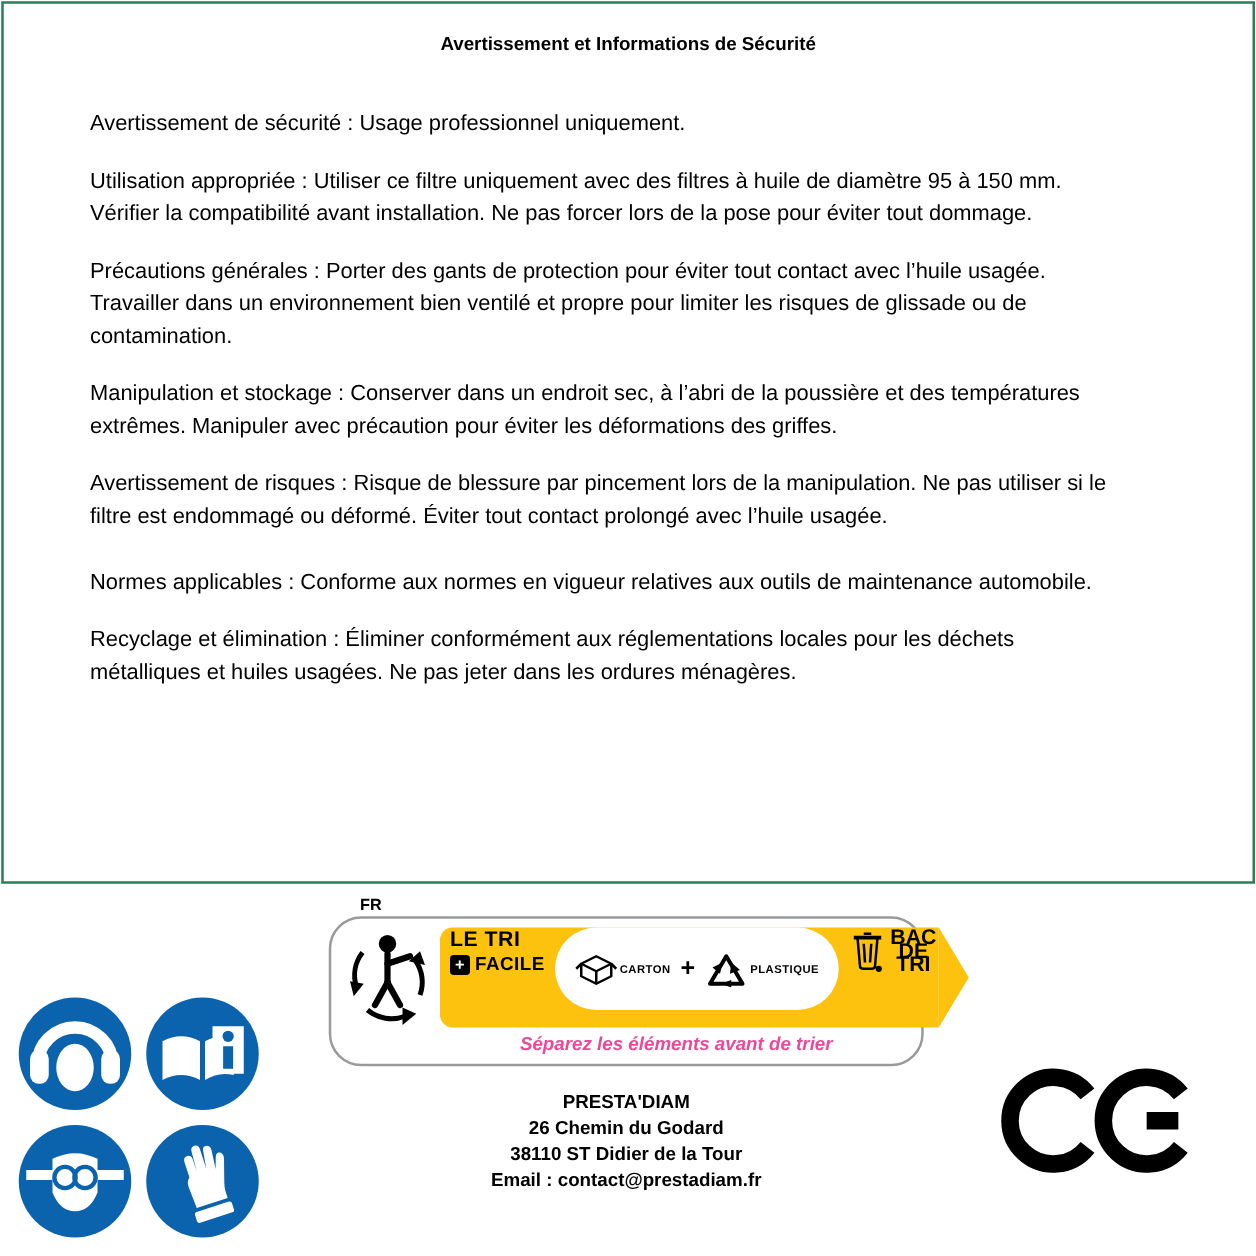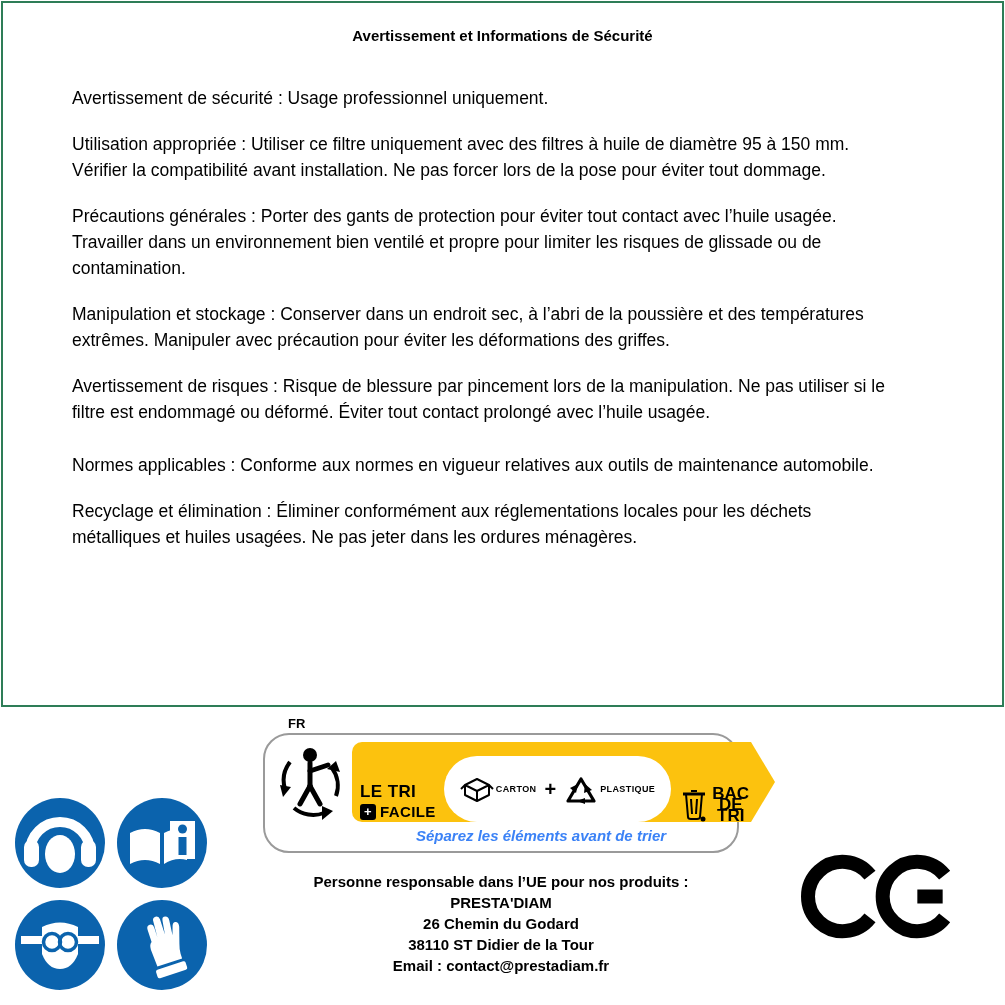--- a/index.html
+++ b/index.html
@@ -18,38 +18,38 @@
 
   
   .infotri { position:absolute; left:263px; top:716px; width:476px; }
   .fr { font-weight:bold; font-size:13px; margin:0 0 2px 6px;padding-left:19px; }
   .itbox { border:2px solid #9a9a9a; border-radius:26px; background:#fff;
            padding:7px 9px 5px 9px; }
   .itrow { display:flex; align-items:center; }
   .triman-svg { flex:0 0 78px; }
   .banner { display:flex; align-items:stretch; height:80px; flex:1; }
   .banner-main { background:#fcc20e; border-radius:10px 0 0 10px; display:flex;
-                 align-items:flex-end; flex:1; padding-left:8px; }
+                 align-items:flex-start; flex:1; padding-left:8px; }
   .letri { font-weight:800; font-size:17px; letter-spacing:.4px; line-height:20px;
            white-space:nowrap; margin-right:8px; }
   .letri .l2 { display:flex; align-items:center; gap:4px; font-size:15px; }
   .plusbox { display:inline-flex; width:16px; height:16px; background:#000; color:#fff;
              font-size:13px; font-weight:bold; align-items:center; justify-content:center;
              border-radius:3px; }
   .pill { background:#fff; border-radius:40px; height:66px; display:flex; align-items:center;
           gap:8px; padding:0 16px; }
   .mat { display:flex; flex-direction:row; align-items:center; gap:2px; }
   .mat span { font-size:9px; font-weight:bold; letter-spacing:.4px; }
   .plus2 { font-size:20px; font-weight:bold; }
   .bacwrap { display:flex; align-items:center; gap:5px; padding:0 2px 0 10px; }
   .bac { font-weight:800; font-size:17px; line-height:11px; text-align:center; }
   .tip { width:0; height:0; border-top:40px solid transparent;
          border-bottom:40px solid transparent; border-left:24px solid #fcc20e; }
   .separez { text-align:center; font-style:italic; font-weight:bold; font-size:15px;
-             color:#3b82f6; margin:5px 0 2px 80px; }
+             color:#ec4899; margin:5px 0 2px 80px; }
 
   
   .pictos { position:absolute; left:13px; top:796px; width:196px;
             display:grid; grid-template-columns:94px 94px; gap:8px; }
 
   
   .contact { position:absolute; left:263px; top:871px; width:476px; text-align:center;
              font-size:15px; font-weight:bold; line-height:21px; }
 
   
@@ -181,21 +181,20 @@
     <svg width="94" height="94" viewBox="0 0 94 94">
       <circle cx="47" cy="47" r="45" fill="#0b63ad"></circle>
       <g transform="rotate(-18 47 47)" fill="#fff">
         <path d="M36 66 L35 48 Q35 43 38 41 L38 28 Q38 24 41.5 24 Q45 24 45 28 L45 38 L46 22 Q46 18 49.5 18 Q53 18 53 22 L53 38 L55 24 Q55.5 20 59 21 Q62 22 61.5 26 L60 41 L63 32 Q64.5 28 67.5 29.5 Q70 31 69 35 L64 51 Q62 57 62 61 L62 66 Z"></path>
         <rect x="33" y="69" width="31" height="9" rx="2"></rect>
       </g>
     </svg>
   </div>
 
   <div class="contact">
-    <div>Personne responsable dans l’UE pour nos produits :</div>
     <div>PRESTA'DIAM</div>
     <div>26 Chemin du Godard</div>
     <div>38110 ST Didier de la Tour</div>
     <div>Email : contact@prestadiam.fr</div>
   </div>
 
   <div class="ce" aria-label="CE">
     <svg width="160" height="87" viewBox="0 0 240 130">
       <g fill="none" stroke="#000" stroke-width="21">
         <path d="M105 33 A52 52 0 1 0 105 97"></path>

